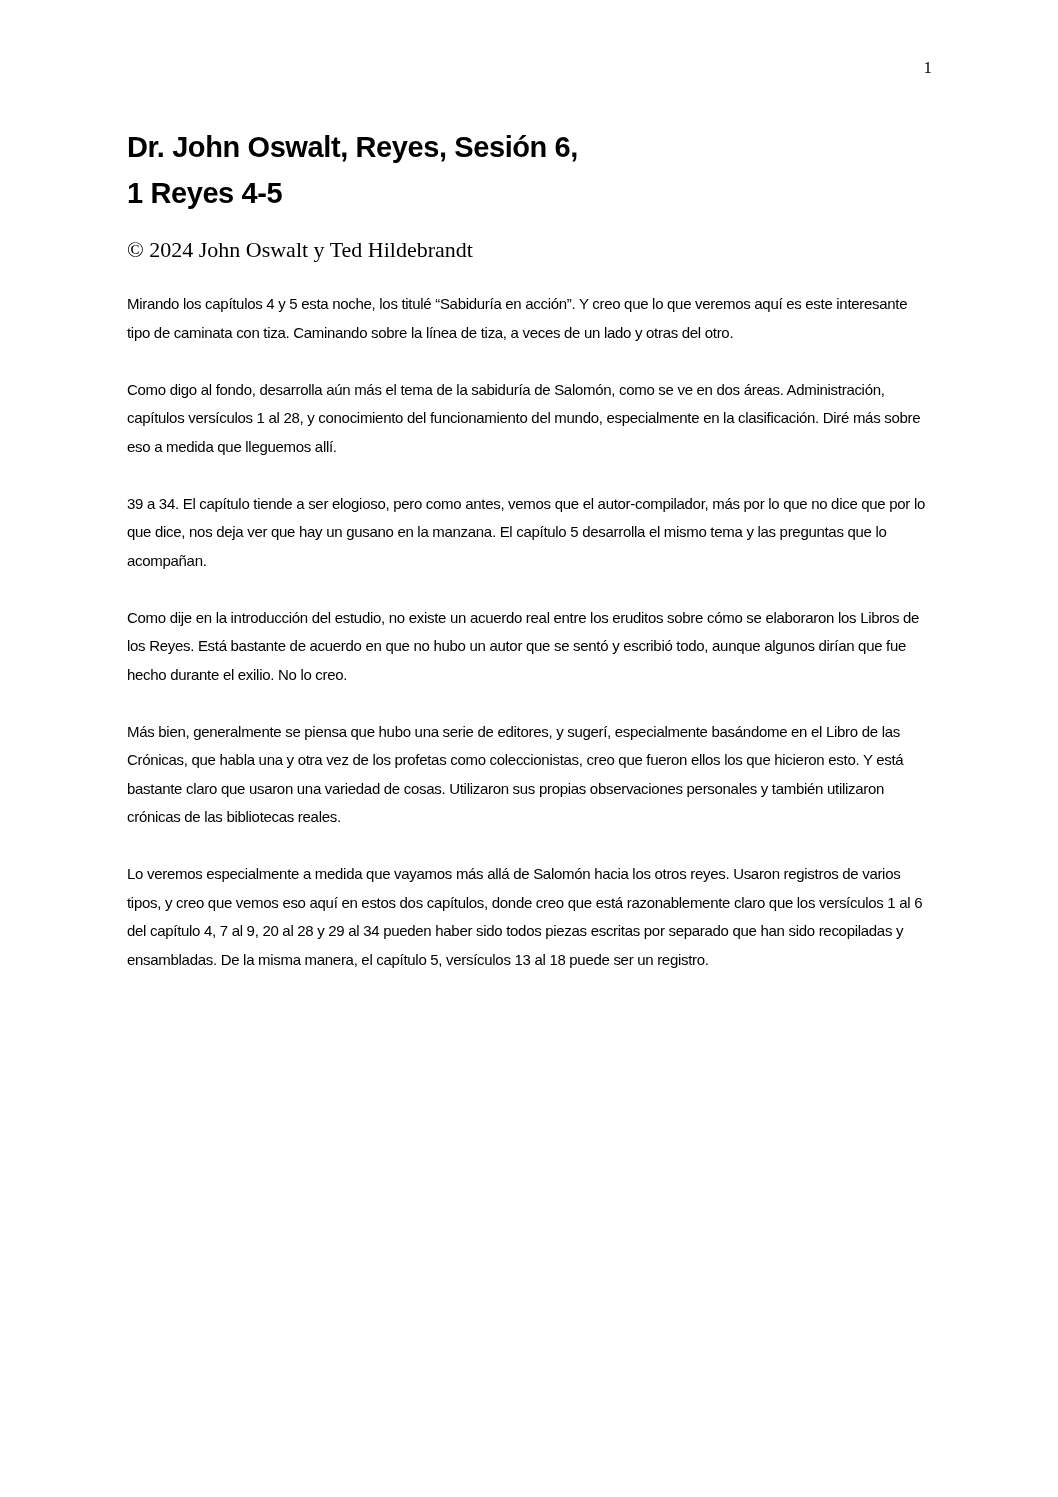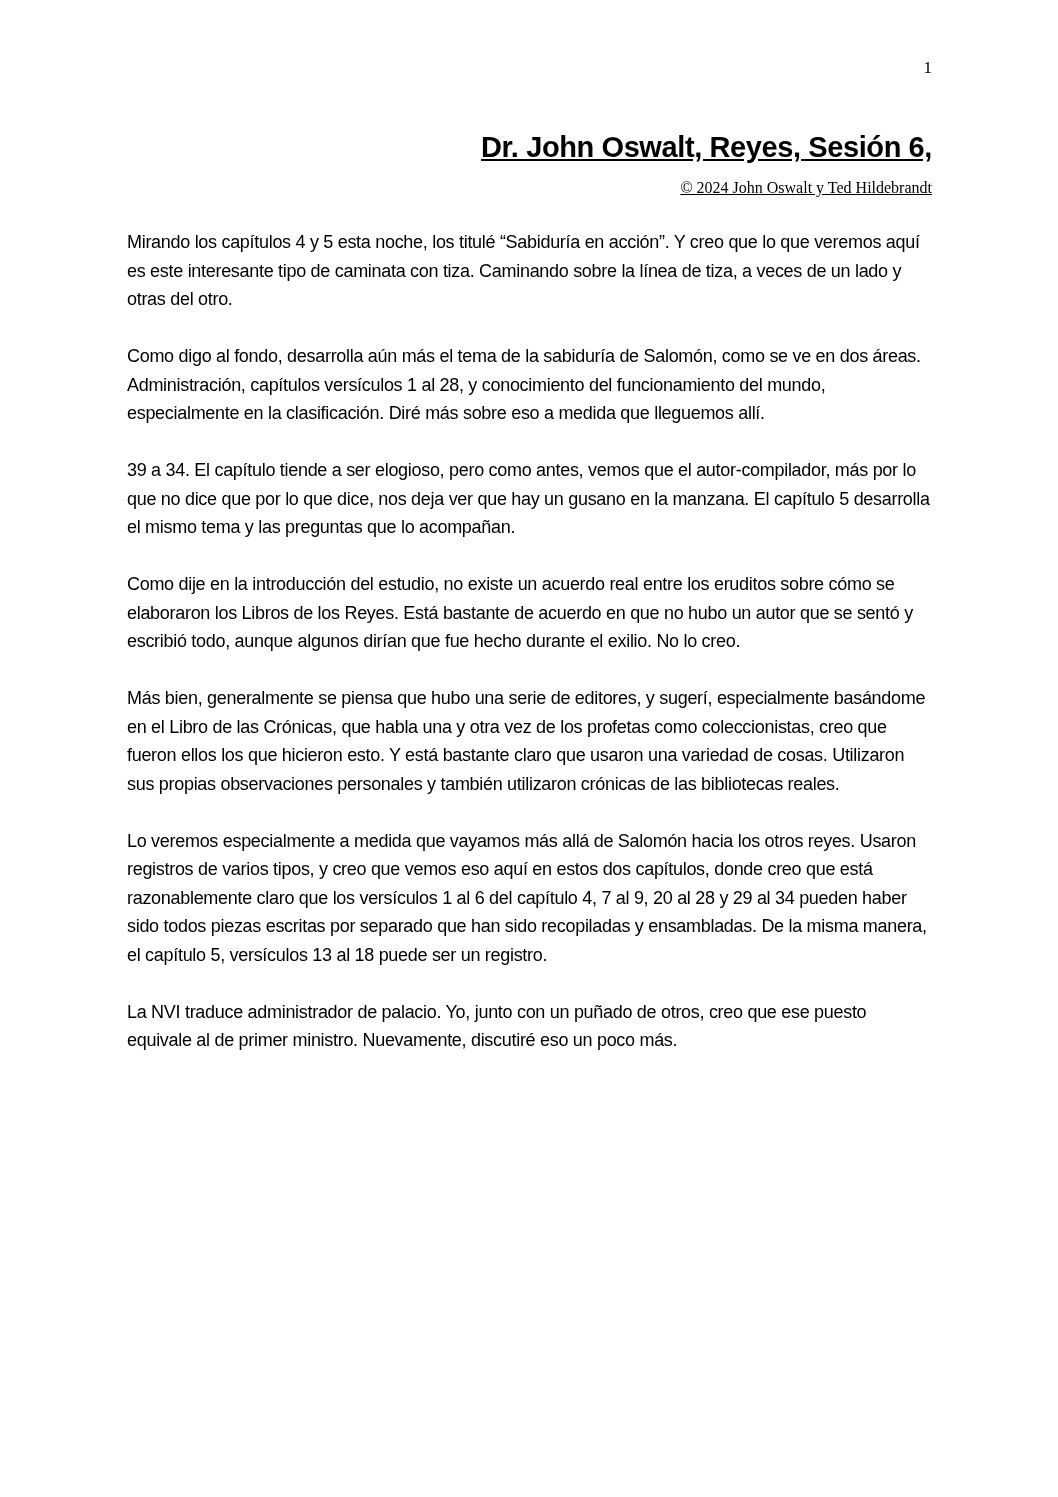--- a/index.html
+++ b/index.html
@@ -24,66 +24,65 @@
     font-family: "Liberation Serif", serif;
     font-size: 17px;
     line-height: 20px;
     color: #000000;
   }
   .doc {
     padding: 124px 126px 0 127px;
     box-sizing: border-box;
   }
   .doc-header {
-    text-align: right;
-    text-decoration: underline;
+    text-align: left;
   }
   .doc-title-line {
     font-weight: bold;
     font-size: 29px;
     line-height: 46px;
     letter-spacing: -0.4px;
   }
   .doc-copyright {
     font-family: "Liberation Serif", serif;
-    font-size: 16px;
+    font-size: 22px;
     line-height: 27px;
-    margin-top: 4px;
+    margin-top: 20px;
     font-weight: normal;
   }
   .doc-body {
     margin-top: 27px;
-    font-size: 18px;
+    font-size: 15px;
     line-height: 28.5px;
     letter-spacing: -0.3px;
     text-align: left;
   }
   .doc-body p {
     margin: 0 0 28.5px 0;
     padding: 0;
   }
 </style>
 </head>
 <body>
 
 <div class="page">
 
   <div class="page-number">1</div>
 
   <div class="doc">
 
     <div class="doc-header">
       <div class="doc-title-line">Dr. John Oswalt, Reyes, Sesión 6,</div>
+      <div class="doc-title-line">1 Reyes 4-5</div>
       <div class="doc-copyright">© 2024 John Oswalt y Ted Hildebrandt</div>
     </div>
 
     <div class="doc-body">
       <p>Mirando los capítulos 4 y 5 esta noche, los titulé “Sabiduría en acción”. Y creo que lo que veremos aquí es este interesante tipo de caminata con tiza. Caminando sobre la línea de tiza, a veces de un lado y otras del otro.</p>
       <p>Como digo al fondo, desarrolla aún más el tema de la sabiduría de Salomón, como se ve en dos áreas. Administración, capítulos versículos 1 al 28, y conocimiento del funcionamiento del mundo, especialmente en la clasificación. Diré más sobre eso a medida que lleguemos allí.</p>
       <p>39 a 34. El capítulo tiende a ser elogioso, pero como antes, vemos que el autor-compilador, más por lo que no dice que por lo que dice, nos deja ver que hay un gusano en la manzana. El capítulo 5 desarrolla el mismo tema y las preguntas que lo acompañan.</p>
       <p>Como dije en la introducción del estudio, no existe un acuerdo real entre los eruditos sobre cómo se elaboraron los Libros de los Reyes. Está bastante de acuerdo en que no hubo un autor que se sentó y escribió todo, aunque algunos dirían que fue hecho durante el exilio. No lo creo.</p>
       <p>Más bien, generalmente se piensa que hubo una serie de editores, y sugerí, especialmente basándome en el Libro de las Crónicas, que habla una y otra vez de los profetas como coleccionistas, creo que fueron ellos los que hicieron esto. Y está bastante claro que usaron una variedad de cosas. Utilizaron sus propias observaciones personales y también utilizaron crónicas de las bibliotecas reales.</p>
       <p>Lo veremos especialmente a medida que vayamos más allá de Salomón hacia los otros reyes. Usaron registros de varios tipos, y creo que vemos eso aquí en estos dos capítulos, donde creo que está razonablemente claro que los versículos 1 al 6 del capítulo 4, 7 al 9, 20 al 28 y 29 al 34 pueden haber sido todos piezas escritas por separado que han sido recopiladas y ensambladas. De la misma manera, el capítulo 5, versículos 13 al 18 puede ser un registro.</p>
-      <p>La NVI traduce administrador de palacio. Yo, junto con un puñado de otros, creo que ese puesto equivale al de primer ministro. Nuevamente, discutiré eso un poco más.</p>
     </div>
 
   </div>
 </div>
 
 </body></html>

